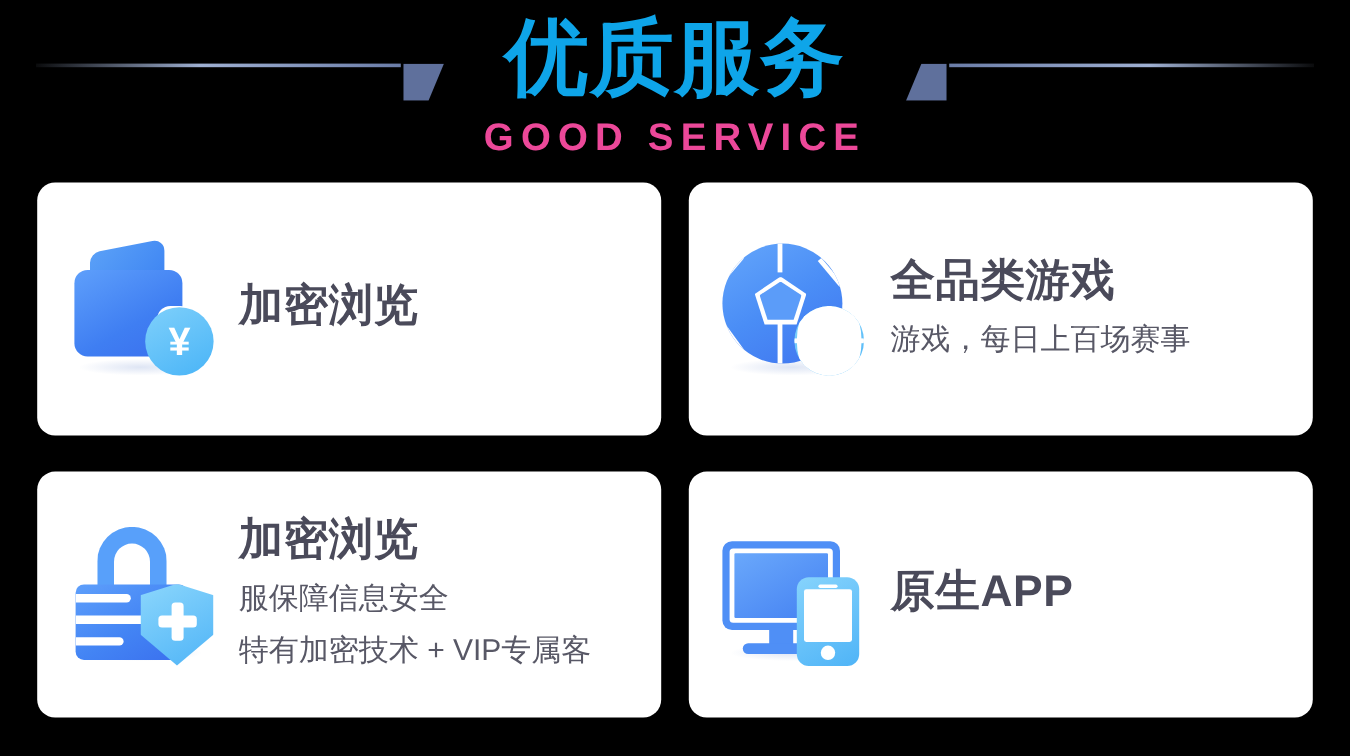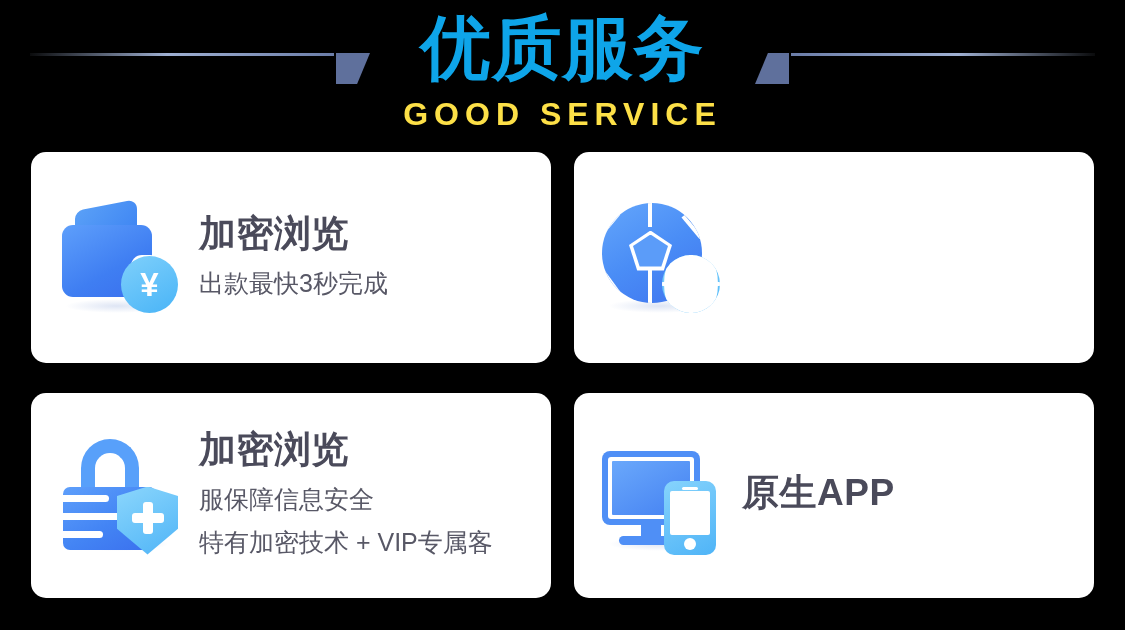--- a/index.html
+++ b/index.html
@@ -46,21 +46,21 @@
   .title-en {
     position: absolute;
     left: 0;
     top: 95px;
     width: 1125px;
     text-align: center;
     font-size: 32px;
     line-height: 38px;
     font-weight: bold;
     letter-spacing: 6px;
-    color: #fde047;
+    color: #ec4899;
     white-space: nowrap;
   }
 
   
   .deco {
     position: absolute;
     top: 44px;
     height: 40px;
   }
   .deco-left  { left: 30px;  width: 340px; }
@@ -400,23 +400,20 @@
       <div class="icon-stage">
         <div class="icon-shadow"></div>
         <div class="wal-flap"></div>
         <div class="wal-body"></div>
         <div class="wal-clasp"></div>
         <div class="wal-coin">¥</div>
       </div>
     </div>
     <div class="card-text">
       <div class="card-title">加密浏览</div>
-      <div class="card-sub">
-        <span>出款最快3秒完成</span>
-      </div>
     </div>
   </div>
 
   <div class="card">
     <div class="card-icon">
       <div class="icon-stage">
         <div class="icon-shadow"></div>
         <div class="ball-soccer">
           <i class="sp-l1"></i>
           <i class="sp-l2"></i>
@@ -427,21 +424,23 @@
           <i class="sp-center"></i>
         </div>
         <div class="ball-basket">
           <i class="bb-v"></i>
           <i class="bb-h"></i>
           <i class="bb-c1"></i>
         </div>
       </div>
     </div>
     <div class="card-text">
+      <div class="card-title">全品类游戏</div>
       <div class="card-sub">
+        <span>游戏，每日上百场赛事</span>
       </div>
     </div>
   </div>
 
   <div class="card">
     <div class="card-icon">
       <div class="icon-stage">
         <div class="icon-shadow"></div>
         <div class="lock-shackle"></div>
         <div class="lock-body">

